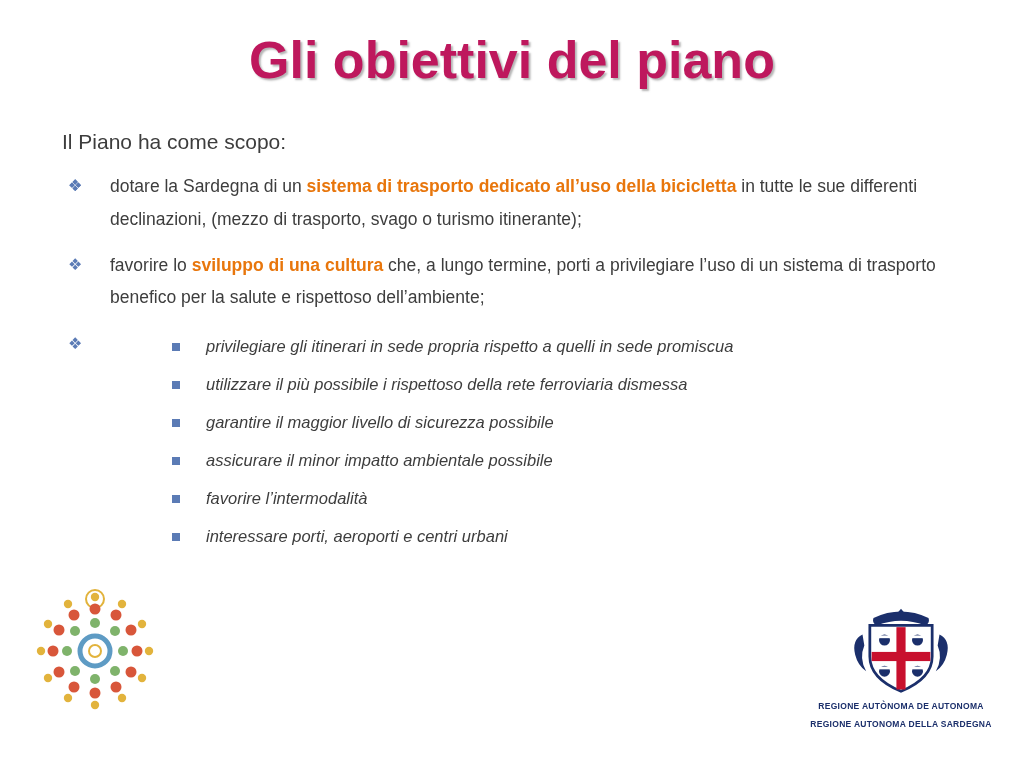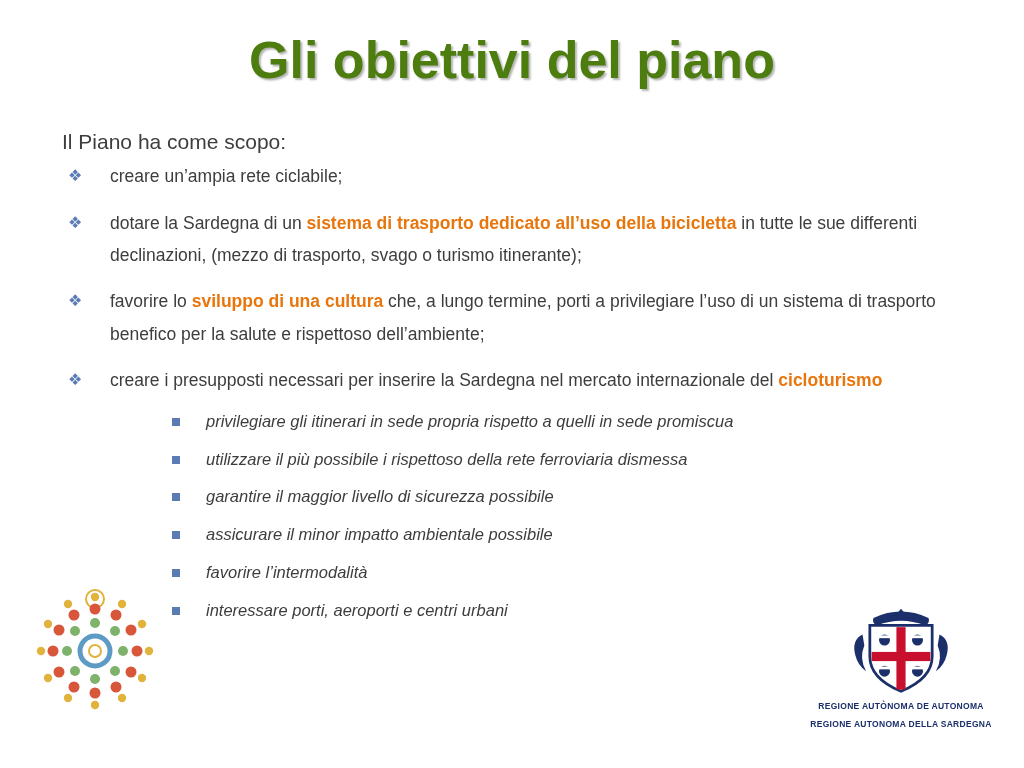--- a/index.html
+++ b/index.html
@@ -21,21 +21,21 @@
     box-sizing: border-box;
   }
   .title {
     position: absolute;
     top: 30px;
     left: 0;
     width: 1024px;
     text-align: center;
     font-size: 52px;
     font-weight: bold;
-    color: #4d7c0f;
+    color: #be185d;
     letter-spacing: 0px;
     text-shadow: 2px 2px 2px rgba(120,120,120,0.55);
   }
   .body-block {
     position: absolute;
     top: 128px;
     left: 62px;
     width: 940px;
   }
   .lead {
@@ -126,24 +126,24 @@
 </head>
 <body>
 
 <div class="slide">
 
   <div class="title">Gli obiettivi del piano</div>
 
   <div class="body-block">
     <p class="lead">Il Piano ha come scopo:</p>
     <ul class="bullets">
-        <li class="bullet"><span class="marker">❖</span><span><span>creare un’ampia rete ciclabile;</span></span></li>
+        <li class="bullet"><span class="marker">❖</span></li>
         <li class="bullet"><span class="marker">❖</span><span><span>dotare la Sardegna di un </span><span class="hl">sistema di trasporto dedicato all’uso della bicicletta</span><span> in tutte le sue differenti declinazioni, (mezzo di trasporto, svago o turismo itinerante);</span></span></li>
         <li class="bullet"><span class="marker">❖</span><span><span>favorire lo </span><span class="hl">sviluppo di una cultura</span><span> che, a lungo termine, porti a privilegiare l’uso di un sistema di trasporto benefico per la salute e rispettoso dell’ambiente;</span></span></li>
-        <li class="bullet"><span class="marker">❖</span><span><span>creare i  presupposti necessari per inserire la Sardegna nel mercato internazionale del </span><span class="hl">cicloturismo</span></span><ul class="sub-list">
+        <li class="bullet"><span class="marker">❖</span><ul class="sub-list">
             <li class="sub-item"><span class="sq"></span><span>privilegiare gli itinerari in sede propria rispetto a quelli in sede promiscua</span></li>
             <li class="sub-item"><span class="sq"></span><span>utilizzare il più possibile i rispettoso della rete ferroviaria dismessa</span></li>
             <li class="sub-item"><span class="sq"></span><span>garantire il maggior livello di sicurezza possibile</span></li>
             <li class="sub-item"><span class="sq"></span><span>assicurare il minor impatto ambientale possibile</span></li>
             <li class="sub-item"><span class="sq"></span><span>favorire l’intermodalità</span></li>
             <li class="sub-item"><span class="sq"></span><span>interessare porti, aeroporti e centri urbani</span></li>
           </ul></li>
       </ul>
   </div>
 

